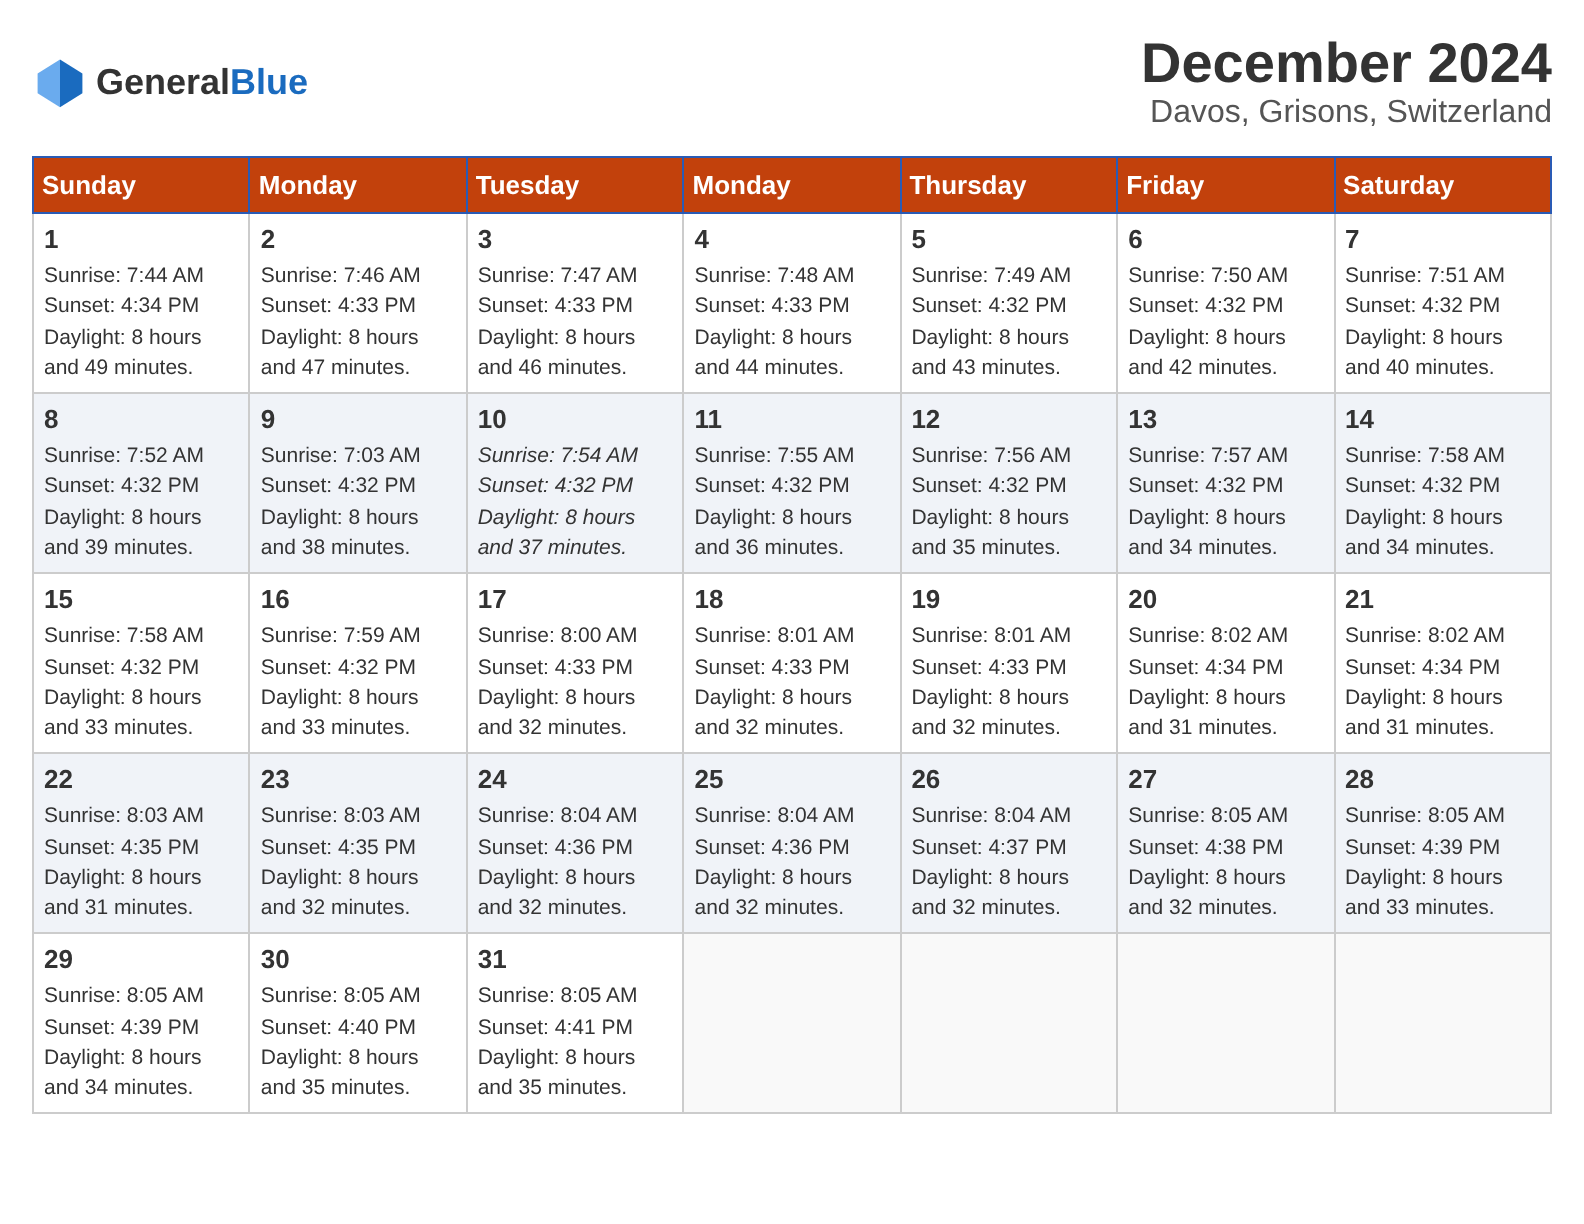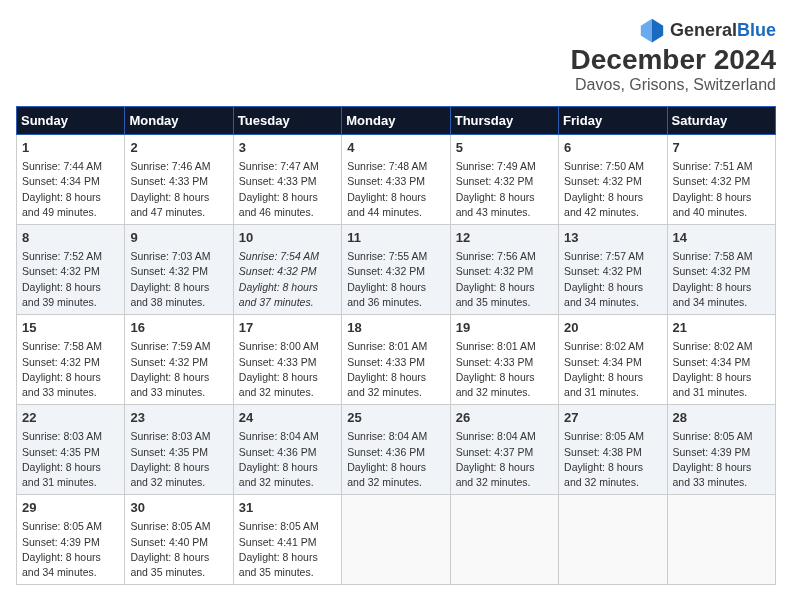--- a/index.html
+++ b/index.html
@@ -6,23 +6,22 @@
     body {
       font-family: Arial, sans-serif;
       background: #fff;
       width: 792px;
       min-height: 612px;
       padding: 16px;
     }
     .header-area {
       display: flex;
       justify-content: space-between;
-      align-items: flex-end;
+      align-items: center;
       margin-bottom: 12px;
-      flex-direction: column;
     }
     .logo {
       display: flex;
       align-items: center;
       gap: 4px;
     }
     .logo-text-general {
       font-size: 18px;
       font-weight: bold;
       color: #333;
@@ -47,21 +46,21 @@
     .location-title {
       font-size: 16px;
       color: #555;
     }
     .calendar-table {
       width: 100%;
       border-collapse: collapse;
       border: 1px solid #ccc;
     }
     .calendar-table th {
-      background: #0f172a;
+      background: #c2410c;
       color: #fff;
       font-size: 13px;
       font-weight: bold;
       padding: 6px 4px;
       text-align: left;
       border: 1px solid #2a5bb5;
     }
     .calendar-table td {
       border: 1px solid #ccc;
       vertical-align: top;

